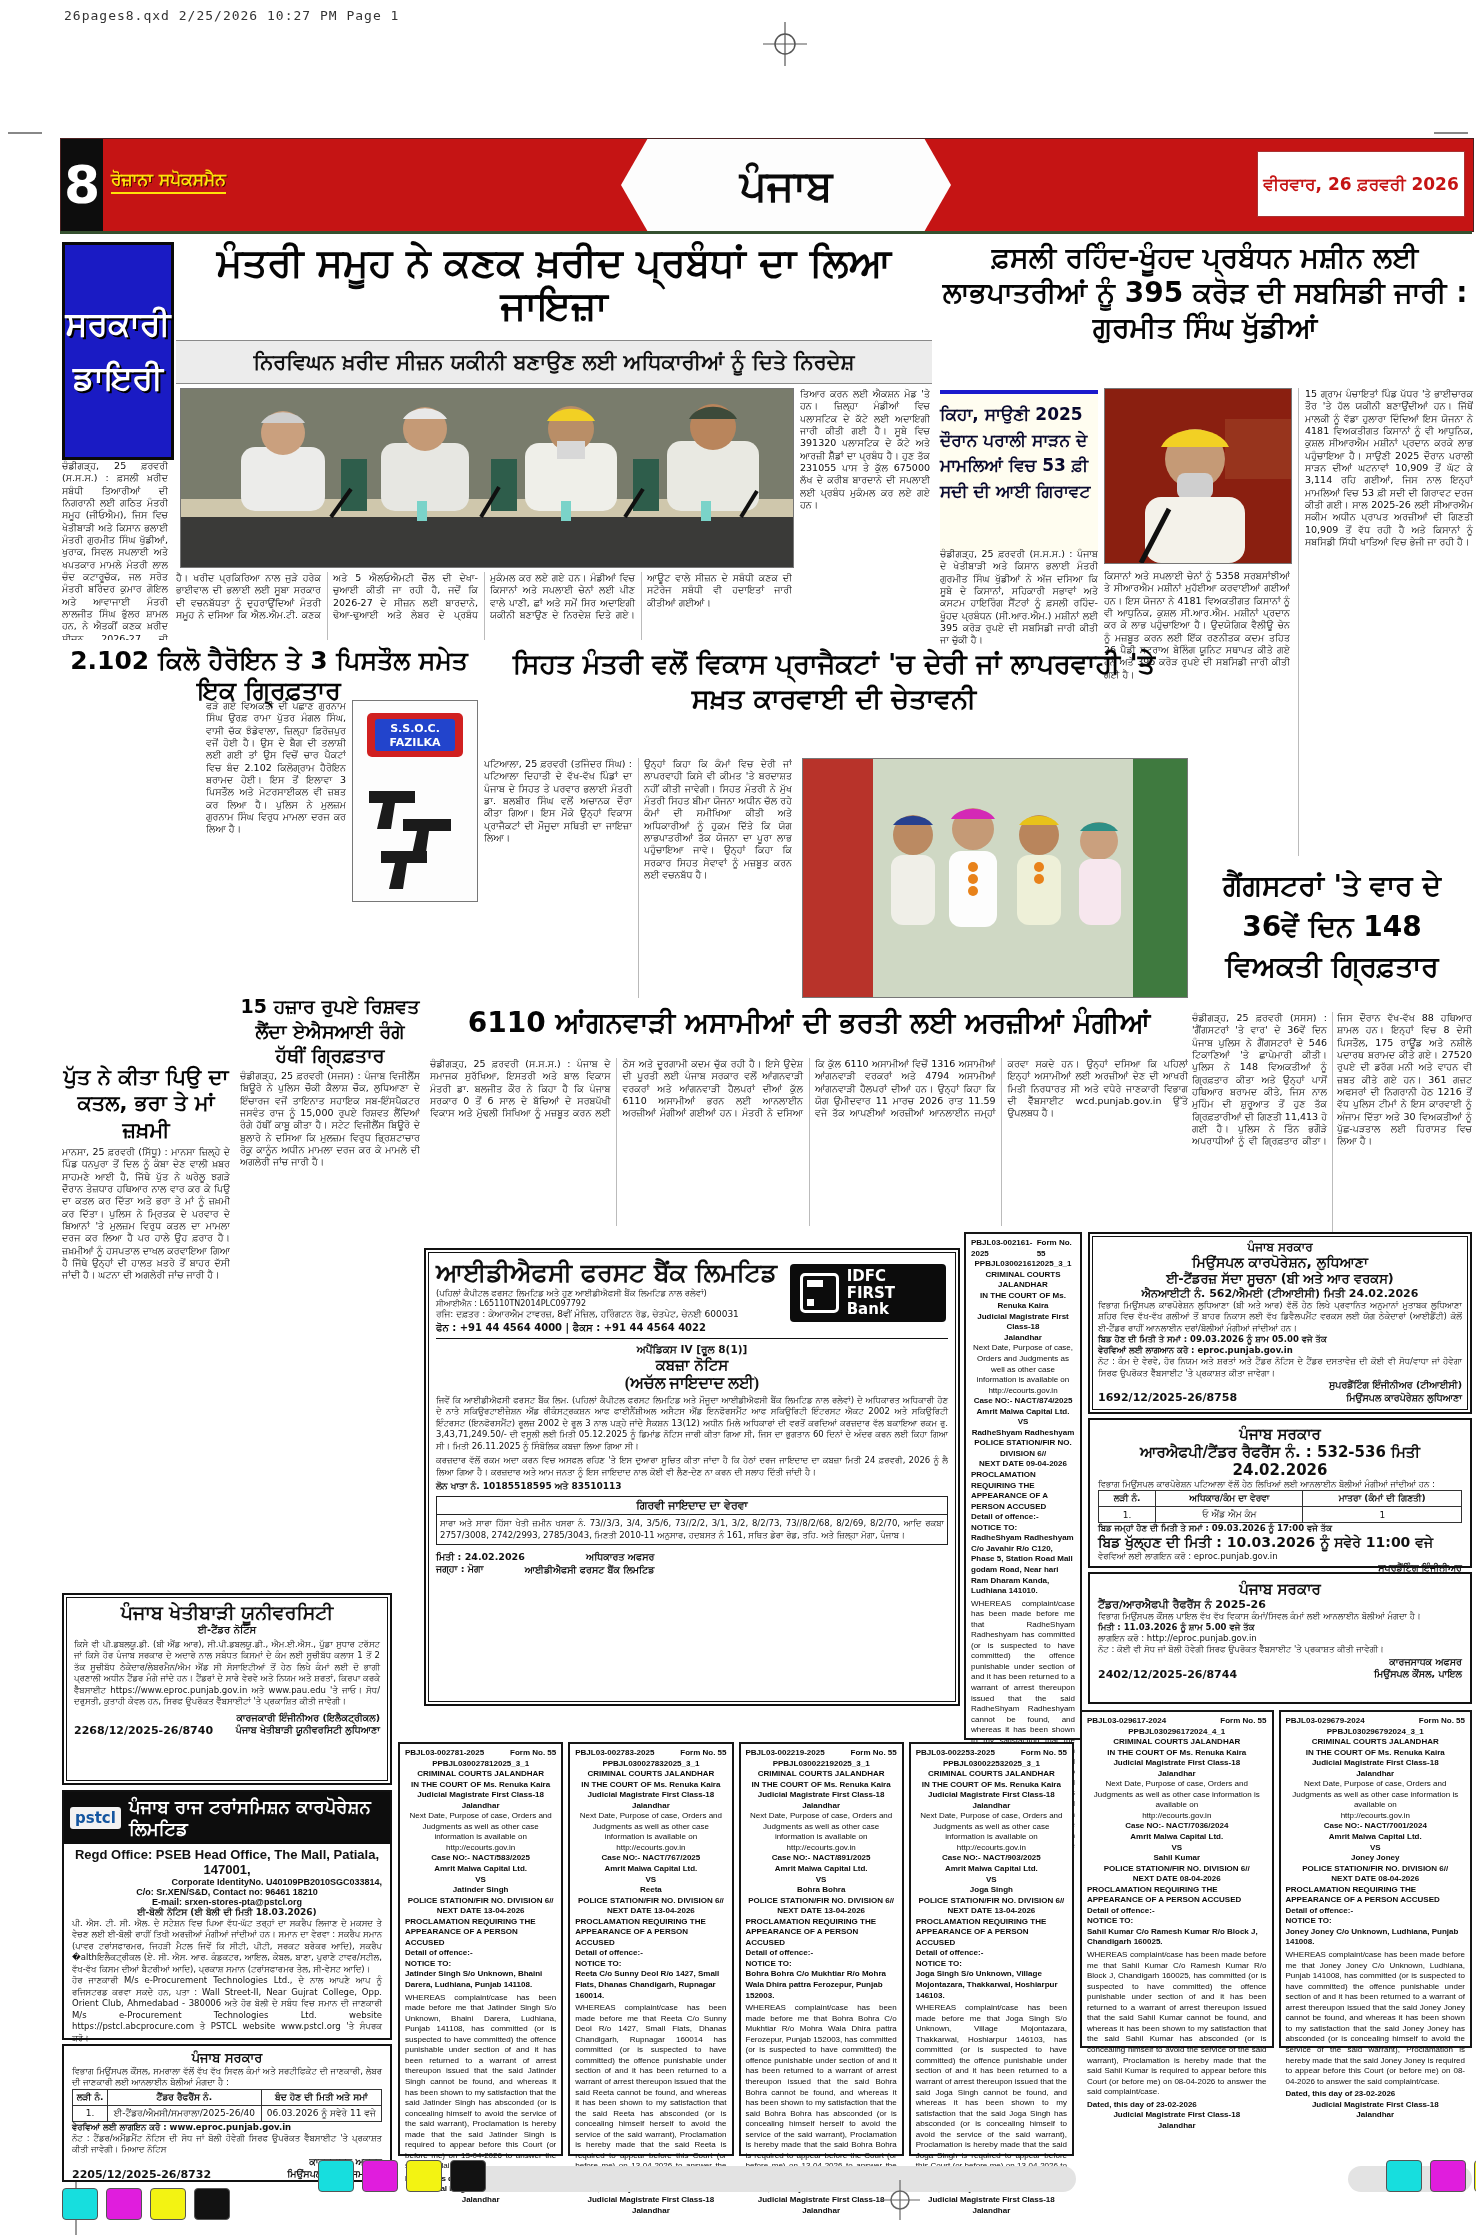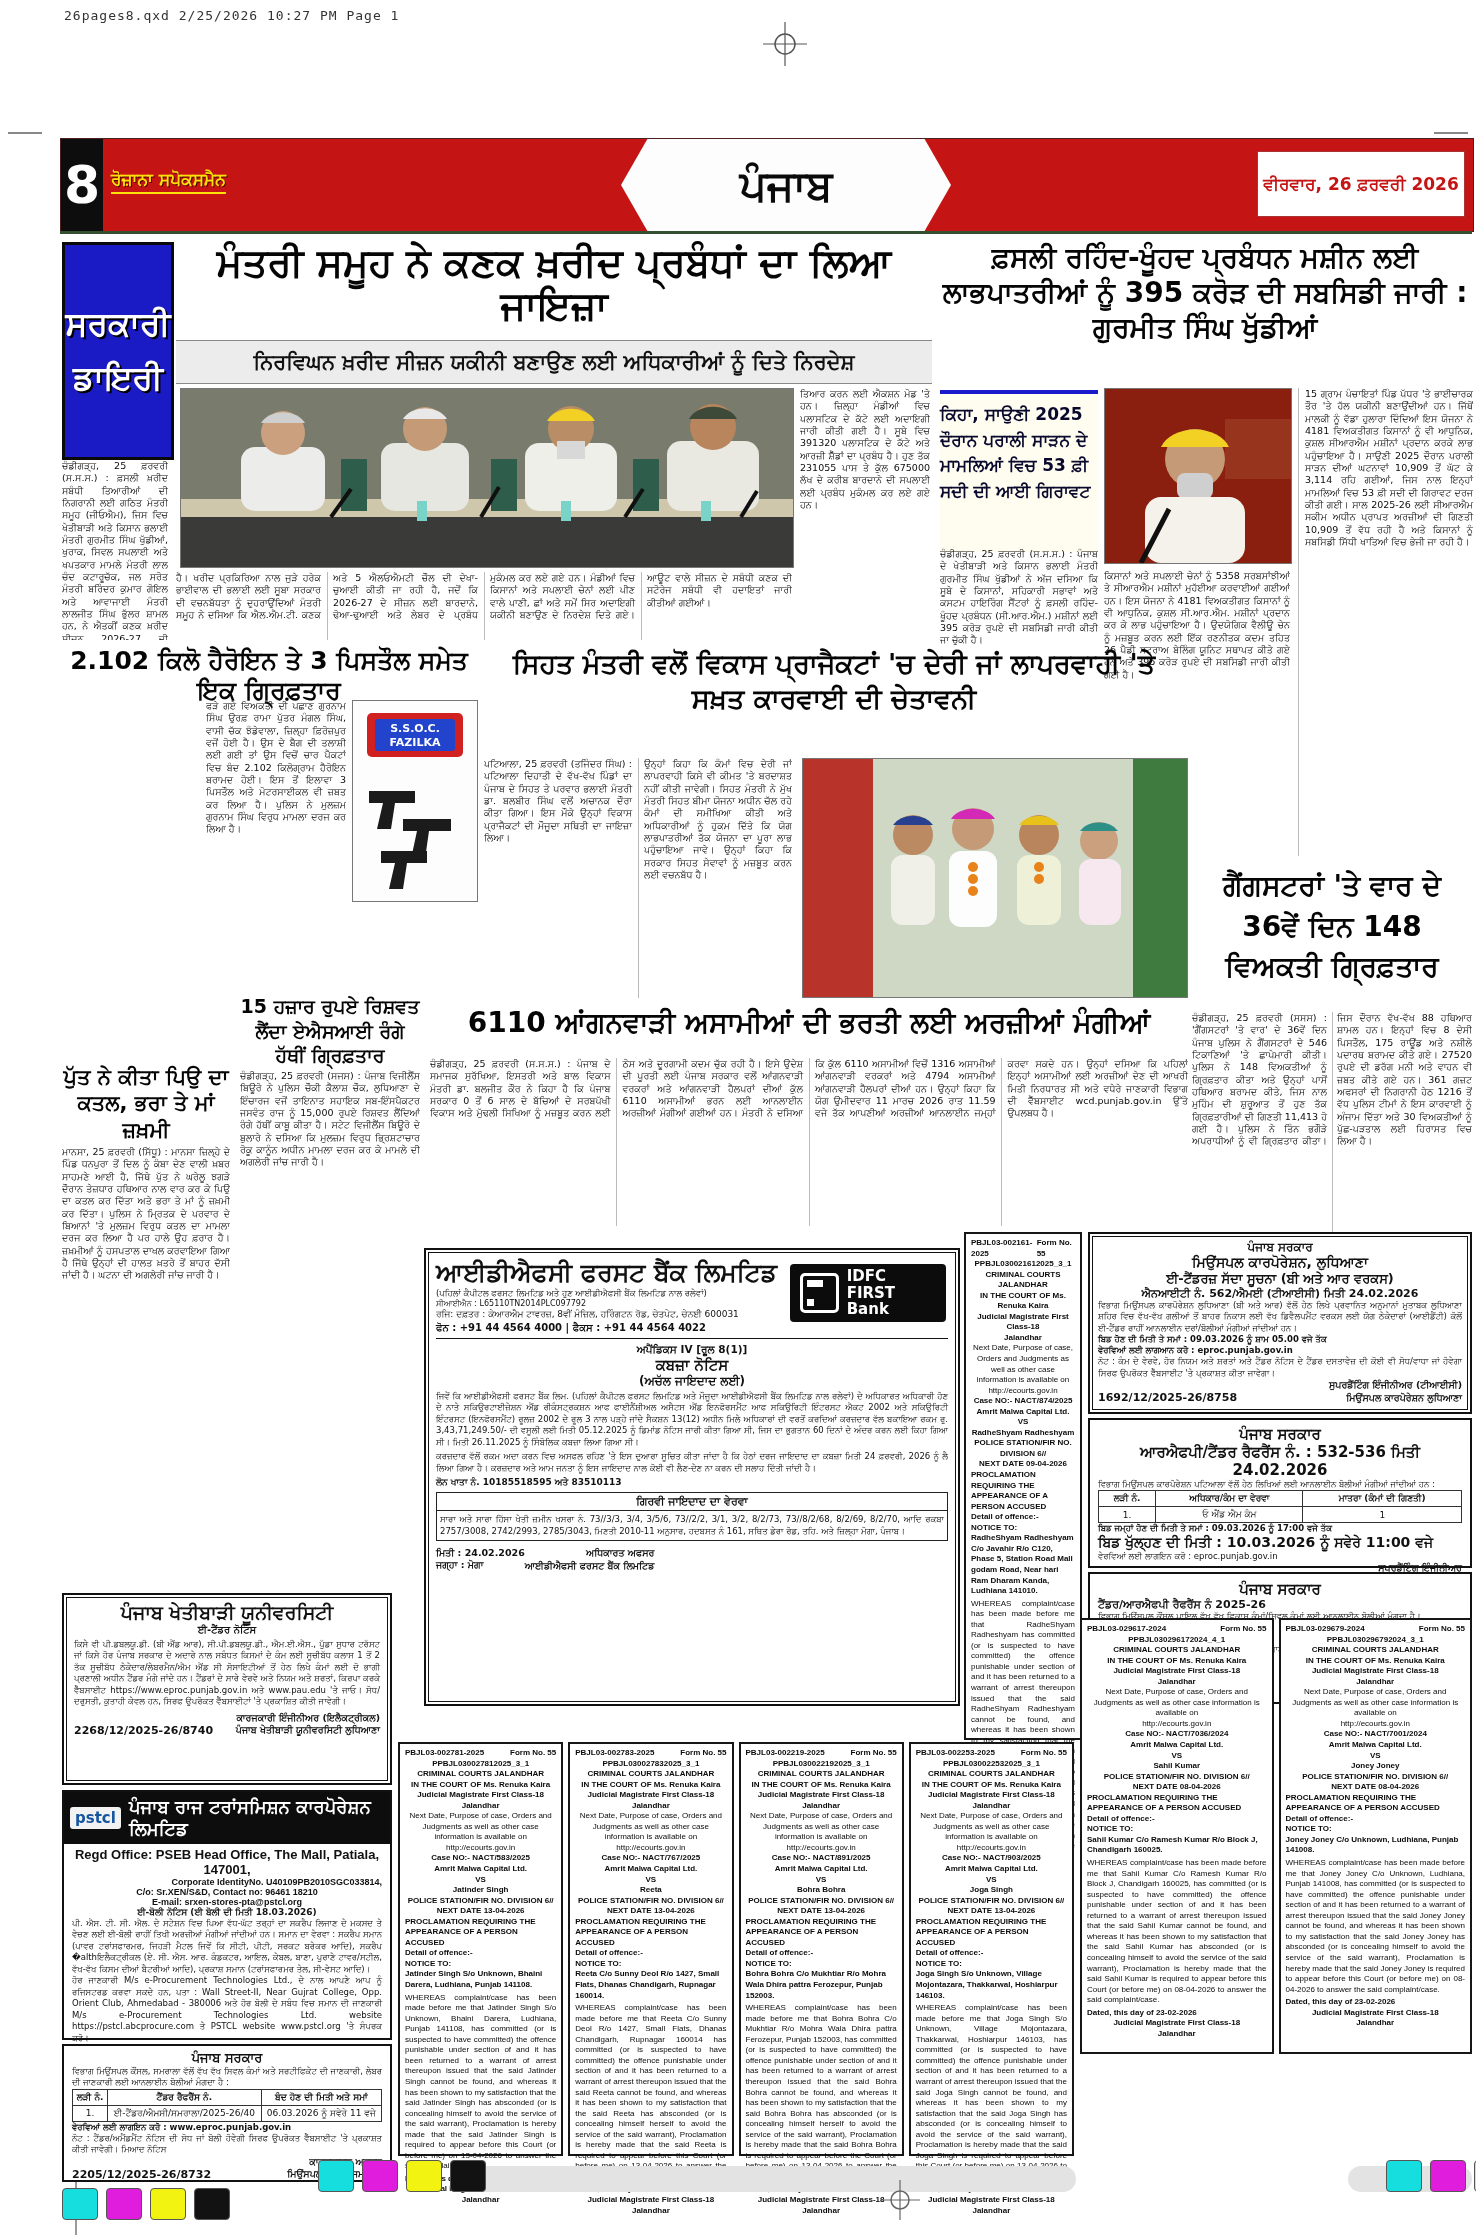--- a/index.html
+++ b/index.html
@@ -58,21 +58,21 @@
   table.tnd{width:100%;border-collapse:collapse;font-size:9px;}
   table.tnd td,table.tnd th{border:1px solid #333;padding:2px 3px;text-align:center;}
   
   .court{border:2px solid #161616;background:#fff;padding:4px 5px;font-size:8px;line-height:1.32;
          font-family:"Liberation Sans","DejaVu Sans",sans-serif;color:#0b0b0b;flex:1;}
   .court .c{text-align:center;}
   .court .b{font-weight:700;}
   .court .hdr{display:flex;justify-content:space-between;font-weight:700;}
   .court p{margin:2px 0;text-align:justify;}
   #court-row-left{left:398px;top:1742px;width:676px;height:414px;display:flex;gap:5px;}
-  #court-row-right{left:1080px;top:1618px;width:392px;height:436px;display:flex;gap:5px;}
+  #court-row-right{left:1080px;top:1710px;width:392px;height:338px;display:flex;gap:5px;}
   #court-tall{left:964px;top:1232px;width:118px;height:508px;display:flex;}
   
   .cmyk{display:flex;gap:8px;}
   .cmyk span{width:34px;height:30px;border:1px solid #555;border-radius:4px;display:block;}
   .capsule{background:#e3e3e3;border-radius:14px;}
   
   #idfc{left:424px;top:1248px;width:536px;height:458px;padding:8px 10px;box-sizing:border-box;}
   #idfc-title{font-size:25px;font-weight:800;}
   #idfc-logo{position:absolute;right:12px;top:14px;width:156px;height:58px;background:#0c0c0c;border-radius:4px;
              display:flex;align-items:center;gap:8px;padding:0 10px;box-sizing:border-box;}
@@ -245,21 +245,21 @@
     <div style="font-size:8px;">ਸੀਆਈਐਨ : L65110TN2014PLC097792</div>
     <div style="font-size:9px;">ਰਜਿ: ਦਫ਼ਤਰ : ਕੇਆਰਐਮ ਟਾਵਰਜ਼, 8ਵੀਂ ਮੰਜ਼ਿਲ, ਹਰਿੰਗਟਨ ਰੋਡ, ਚੇਤਪੇਟ, ਚੇਨਈ 600031</div>
     <div style="font-size:10px;font-weight:700;margin-top:2px;">ਫੋਨ : +91 44 4564 4000   |   ਫੈਕਸ : +91 44 4564 4022</div>
     <div id="idfc-logo">
       <span class="glyph"></span>
       <span class="lg-txt"><span>IDFC FIRST</span><br><span>Bank</span></span>
     </div>
     <div class="hr"></div>
     <div class="ctr" style="font-size:10.5px;font-weight:700;">ਅਪੈਂਡਿਕਸ IV [ਰੂਲ 8(1)]</div>
     <div class="ctr" style="font-size:15px;font-weight:800;">ਕਬਜ਼ਾ ਨੋਟਿਸ</div>
-    <div class="ctr" style="font-size:12px;font-weight:700;margin-bottom:3px;">(ਅਚੱਲ ਜਾਇਦਾਦ ਲਈ)</div>
+    <div class="ctr" style="font-size:16px;font-weight:700;margin-bottom:3px;font-family:Liberation Serif, serif;">(ਅਚੱਲ ਜਾਇਦਾਦ ਲਈ)</div>
     <div class="tiny">ਜਿਵੇਂ ਕਿ ਆਈਡੀਐਫਸੀ ਫਰਸਟ ਬੈਂਕ ਲਿਮ. (ਪਹਿਲਾਂ ਕੈਪੀਟਲ ਫਰਸਟ ਲਿਮਟਿਡ ਅਤੇ ਮੌਜੂਦਾ ਆਈਡੀਐਫਸੀ ਬੈਂਕ ਲਿਮਟਿਡ ਨਾਲ ਰਲੇਵਾਂ) ਦੇ ਅਧਿਕਾਰਤ ਅਧਿਕਾਰੀ ਹੋਣ ਦੇ ਨਾਤੇ ਸਕਿਉਰਟਾਈਜ਼ੇਸ਼ਨ ਐਂਡ ਰੀਕੰਸਟ੍ਰਕਸ਼ਨ ਆਫ ਫਾਈਨੈਂਸ਼ੀਅਲ ਅਸੈਟਸ ਐਂਡ ਇਨਫੋਰਸਮੈਂਟ ਆਫ ਸਕਿਉਰਿਟੀ ਇੰਟਰਸਟ ਐਕਟ 2002 ਅਤੇ ਸਕਿਉਰਿਟੀ ਇੰਟਰਸਟ (ਇਨਫੋਰਸਮੈਂਟ) ਰੂਲਜ਼ 2002 ਦੇ ਰੂਲ 3 ਨਾਲ ਪੜ੍ਹੇ ਜਾਂਦੇ ਸੈਕਸ਼ਨ 13(12) ਅਧੀਨ ਮਿਲੇ ਅਧਿਕਾਰਾਂ ਦੀ ਵਰਤੋਂ ਕਰਦਿਆਂ ਕਰਜ਼ਦਾਰ ਵੱਲ ਬਕਾਇਆ ਰਕਮ ਰੁ. 3,43,71,249.50/- ਦੀ ਵਸੂਲੀ ਲਈ ਮਿਤੀ 05.12.2025 ਨੂੰ ਡਿਮਾਂਡ ਨੋਟਿਸ ਜਾਰੀ ਕੀਤਾ ਗਿਆ ਸੀ, ਜਿਸ ਦਾ ਭੁਗਤਾਨ 60 ਦਿਨਾਂ ਦੇ ਅੰਦਰ ਕਰਨ ਲਈ ਕਿਹਾ ਗਿਆ ਸੀ। ਮਿਤੀ 26.11.2025 ਨੂੰ ਸਿੰਬੋਲਿਕ ਕਬਜ਼ਾ ਲਿਆ ਗਿਆ ਸੀ।</div>
     <div class="tiny" style="margin-top:3px;">ਕਰਜ਼ਦਾਰ ਵੱਲੋਂ ਰਕਮ ਅਦਾ ਕਰਨ ਵਿਚ ਅਸਫਲ ਰਹਿਣ 'ਤੇ ਇਸ ਦੁਆਰਾ ਸੂਚਿਤ ਕੀਤਾ ਜਾਂਦਾ ਹੈ ਕਿ ਹੇਠਾਂ ਦਰਜ ਜਾਇਦਾਦ ਦਾ ਕਬਜ਼ਾ ਮਿਤੀ 24 ਫ਼ਰਵਰੀ, 2026 ਨੂੰ ਲੈ ਲਿਆ ਗਿਆ ਹੈ। ਕਰਜ਼ਦਾਰ ਅਤੇ ਆਮ ਜਨਤਾ ਨੂੰ ਇਸ ਜਾਇਦਾਦ ਨਾਲ ਕੋਈ ਵੀ ਲੈਣ-ਦੇਣ ਨਾ ਕਰਨ ਦੀ ਸਲਾਹ ਦਿੱਤੀ ਜਾਂਦੀ ਹੈ।</div>
     <div style="font-size:9px;font-weight:700;margin-top:3px;">ਲੋਨ ਖਾਤਾ ਨੰ. 10185518595 ਅਤੇ 83510113</div>
     <div class="ctr" style="border:1px solid #222;font-weight:800;font-size:11px;margin-top:4px;padding:2px;">ਗਿਰਵੀ ਜਾਇਦਾਦ ਦਾ ਵੇਰਵਾ</div>
     <div class="tiny" style="border:1px solid #222;border-top:none;padding:3px;">ਸਾਰਾ ਅਤੇ ਸਾਰਾ ਹਿੱਸਾ ਖੇਤੀ ਜ਼ਮੀਨ ਖਸਰਾ ਨੰ. 73//3/3, 3/4, 3/5/6, 73//2/2, 3/1, 3/2, 8/2/73, 73//8/2/68, 8/2/69, 8/2/70, ਆਦਿ ਰਕਬਾ 2757/3008, 2742/2993, 2785/3043, ਮਿਣਤੀ 2010-11 ਅਨੁਸਾਰ, ਹਦਬਸਤ ਨੰ 161, ਸਥਿਤ ਡੇਰਾ ਰੋਡ, ਤਹਿ. ਅਤੇ ਜ਼ਿਲ੍ਹਾ ਮੋਗਾ, ਪੰਜਾਬ।</div>
     <div style="display:flex;margin-top:6px;font-size:9.5px;font-weight:700;">
       <div>
         <div>ਮਿਤੀ : 24.02.2026</div>
         <div>ਜਗ੍ਹਾ : ਮੋਗਾ</div>
       </div>

